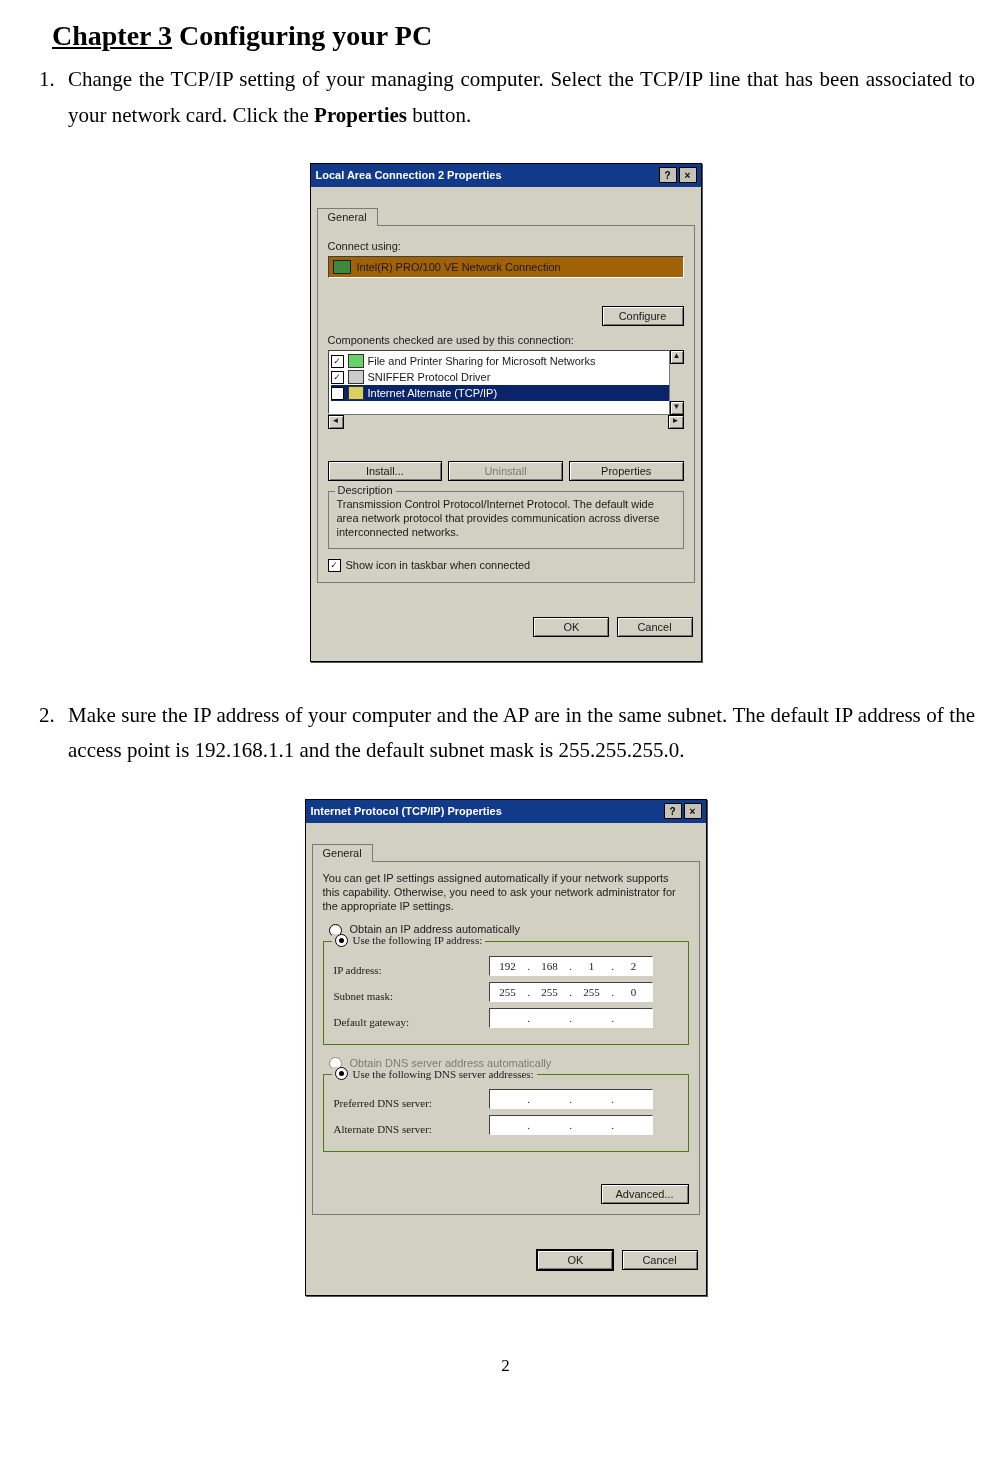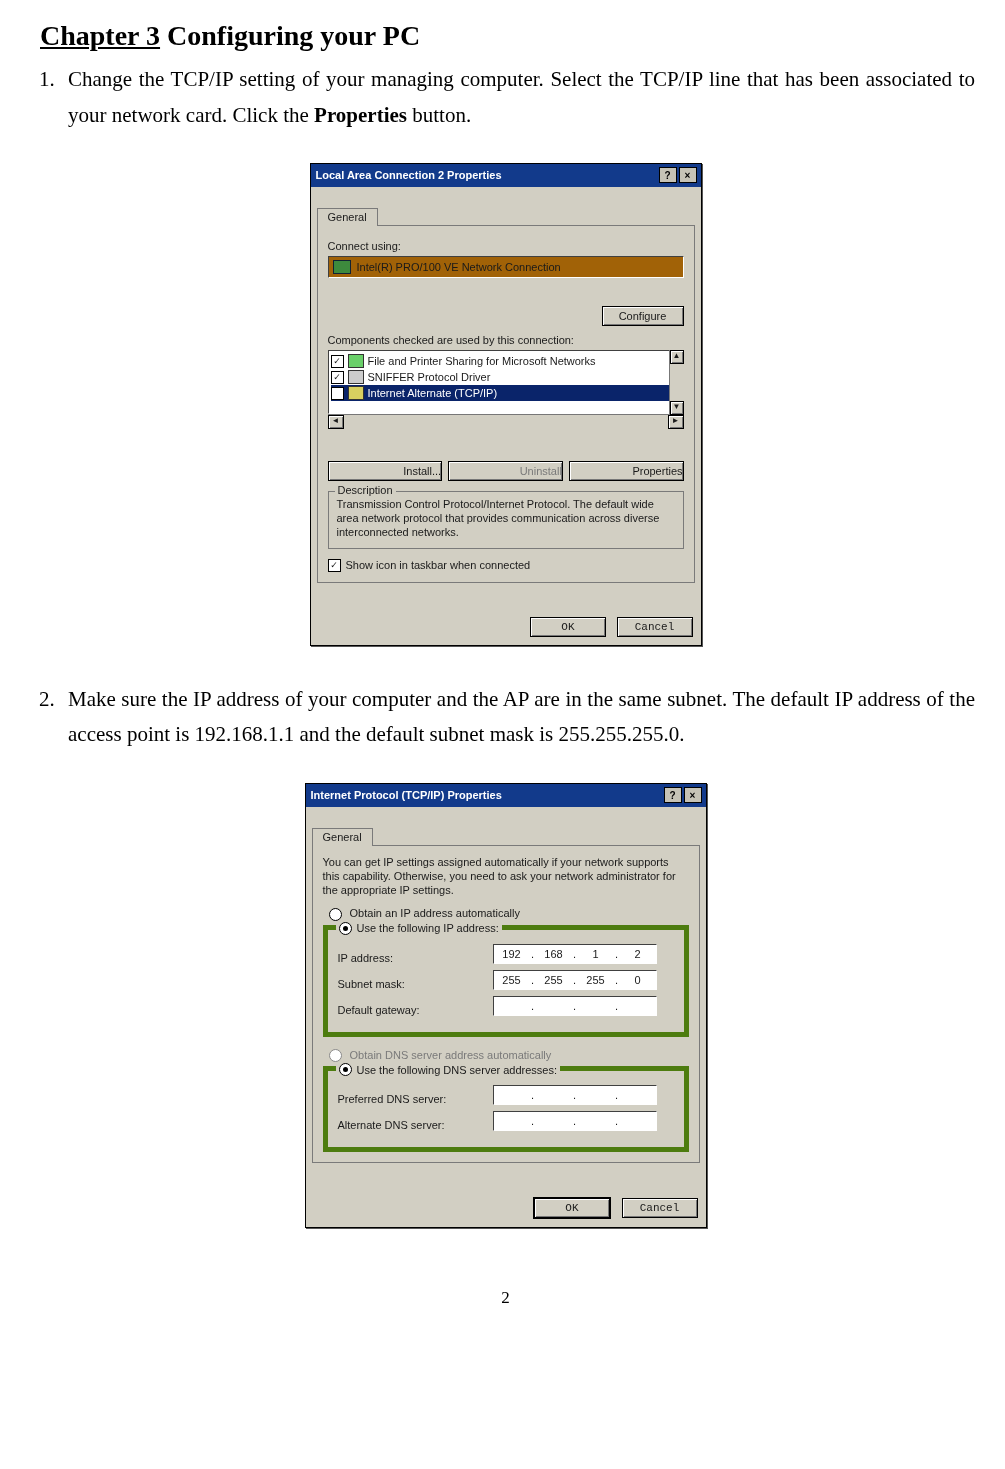--- a/index.html
+++ b/index.html
@@ -8,21 +8,21 @@
     color: #000;
     margin: 0;
     padding: 20px 30px 30px 36px;
     width: 1005px;
     box-sizing: border-box;
     background: #fff;
   }
   h1.chapter {
     font-size: 28px;
     font-weight: bold;
-    margin: 0 0 10px 4px;
+    margin: 0 0 10px 16px;
   }
   h1.chapter .chnum { text-decoration: underline; }
   ol.steps {
     margin: 0;
     padding-left: 24px;
   }
   ol.steps li {
     text-align: justify;
     line-height: 1.7;
     margin-bottom: 8px;
@@ -113,46 +113,46 @@
   .complist .row.sel { background:#0a246a; color:#fff; }
   .cb { width:11px;height:11px;border:1px solid #000;background:#fff;display:inline-flex;align-items:center;justify-content:center;font-size:9px; }
   .proto-icon { width:14px;height:12px;background:#d8d060;border:1px solid #333; }
   .svc-icon { width:14px;height:12px;background:#6ad06a;border:1px solid #333; }
   .sniff-icon { width:14px;height:12px;background:#ccc;border:1px solid #333; }
   .vscroll { position:absolute; right:0; top:0; bottom:14px; width:14px; background:#d2cfc3; border-left:1px solid #777; display:flex;flex-direction:column;justify-content:space-between; }
   .vscroll .arr, .hscroll .arr { background:#d2cfc3; border:1px solid #000; box-shadow:inset 1px 1px 0 #fff, inset -1px -1px 0 #777; font-size:8px; text-align:center; line-height:10px; height:12px; }
   .hscroll { height:14px; background:#d2cfc3; border-top:1px solid #777; display:flex; justify-content:space-between; }
   .hscroll .arr { width:14px; height:12px; }
   .btnrow { display:flex; gap:6px; margin-top:10px; }
-  .btnrow .btn { flex:1;text-align:right; }
+  .btnrow .btn { flex:1; }
   .groupbox {
     border:1px solid #7a7a7a;
     margin-top:10px;
     padding:6px 8px 8px 8px;
     position:relative;
   }
   .groupbox .gtitle {
     position:absolute; top:-8px; left:6px; background:#d2cfc3; padding:0 3px; font-size:11px;
   }
   .desc { font-size:11px; line-height:1.25; }
   .chkline { margin-top:10px; display:flex; align-items:center; gap:5px; }
-  .bottombar { text-align:right; padding:6px 8px 8px 0;font-family:Liberation Mono, monospace; }
+  .bottombar { text-align:right; padding:6px 8px 24px 0; }
   .bottombar .btn { width:74px; margin-left:4px; }
 
   
   .note { font-size:11px; line-height:1.25; margin-bottom:10px; }
   .radio { width:11px;height:11px;border:1px solid #000;border-radius:50%;background:#fff;display:inline-flex;align-items:center;justify-content:center;margin-right:5px; vertical-align:middle; }
   .radio.on::after { content:""; width:5px;height:5px;background:#000;border-radius:50%; display:block; }
   .radio.dis { border-color:#8a8a8a; }
   .fieldrow { display:flex; align-items:flex-end; margin:6px 0; }
   .fieldrow .flabel { width:155px; font-size:11px; }
   .ipbox { display:flex; background:#fff; border:1px solid #404040; border-right-color:#fff; border-bottom-color:#fff; height:18px; align-items:center; font-size:11px; }
   .ipbox span { width:36px; text-align:center; }
   .ipbox .dot { width:6px; text-align:center; }
-  .subgroup { border:5px solid #4d7c0f; padding:8px 10px 10px 10px; margin-top:4px; position:relative; }
+  .subgroup { border:1px solid #4d7c0f; padding:8px 10px 10px 10px; margin-top:4px; position:relative;font-family:Liberation Serif, serif; }
   .subgroup .leg { position:absolute; top:-8px; left:8px; background:#d2cfc3; padding:0 3px; display:flex; align-items:center; }
   .advrow { text-align:right; margin-top:10px; }
   .advrow .btn { width:86px; }
   .d1 { width:390px; }
   .d2 { width:400px; }
   .pagenum { text-align:center; font-size:17px; margin-top:60px; }
   .dislabel { color:#7a7a7a; }
 </style>
 </head>
 <body>
@@ -333,20 +333,21 @@
               <span class="dot">.</span>
               <span></span>
               <span class="dot">.</span>
               <span></span>
               <span class="dot">.</span>
               <span></span>
           </span>
         </div>
       </div>
 
+      <div class="advrow"><span class="btn">Advanced...</span></div>
     </div>
     <div class="bottombar">
       <span class="btn" style="border-width:2px">OK</span>
       <span class="btn">Cancel</span>
     </div>
   </div>
 </div>
 
 <div class="pagenum">2</div>
 

